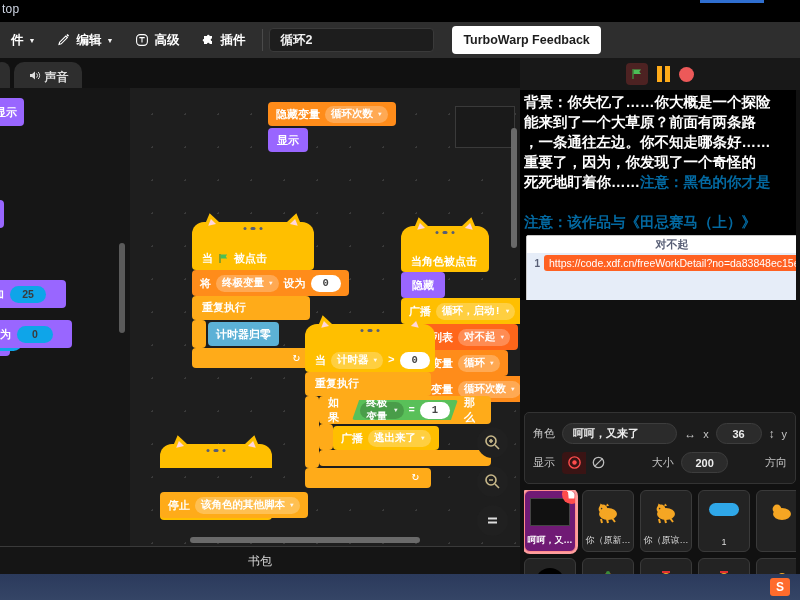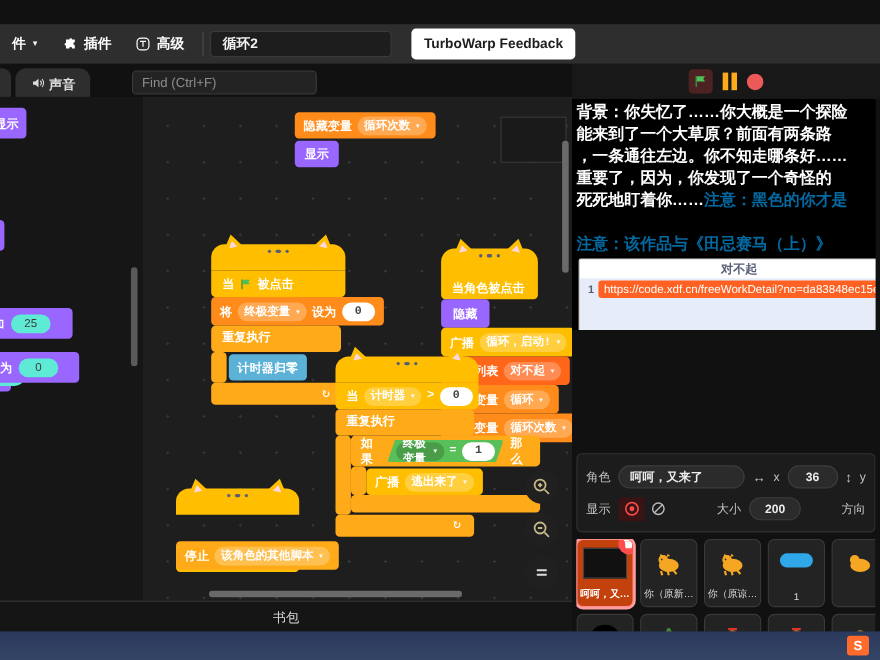--- a/index.html
+++ b/index.html
@@ -40,22 +40,22 @@
   .tab .spk{display:block;}
   .tab-stub{position:absolute;left:-6px;top:4px;width:16px;height:30px;background:#2e2e2e;border-radius:10px 10px 0 0;}
   .find-box{position:absolute;left:120px;top:6px;width:168px;height:22px;background:#232323;
             border:1px solid #3b3b3b;border-radius:4px;color:#8d8d8d;font-size:12px;
             display:flex;align-items:center;padding:0 8px;box-sizing:border-box;cursor:text;}
 
   .palette{position:absolute;left:0;top:88px;width:130px;height:458px;background:#161616;overflow:hidden;}
   .pal-scroll{position:absolute;right:5px;top:155px;width:6px;height:90px;border-radius:3px;background:#5a5a5a;cursor:pointer;}
   .pal-blk{position:absolute;background:#9966ff;border-radius:4px;color:#fff;font-size:11px;font-weight:bold;
            display:flex;align-items:center;gap:6px;padding:0 8px;box-sizing:border-box;white-space:nowrap;}
-  .pal-oval{background:#5eead4;color:#3b3b3b;border-radius:9px;min-width:26px;height:17px;
-            display:flex;align-items:center;justify-content:center;font-size:10.5px;font-weight:normal;padding:0 5px;}
+  .pal-oval{background:#0ea5e9;color:#3b3b3b;border-radius:9px;min-width:26px;height:17px;
+            display:flex;align-items:center;justify-content:center;font-size:10.5px;font-weight:bold;padding:0 5px;}
 
   .canvas{position:absolute;left:130px;top:88px;width:390px;height:458px;background:#1e1e1e;
           overflow:hidden;
           background-image:radial-gradient(#3a3a3a 1px,transparent 1px);
           background-size:33px 33px;background-position:6px 10px;font-family:Liberation Mono, monospace;}
   .canvas-inner{position:absolute;inset:0;}
 
   
   .blk{position:absolute;border-radius:4px;display:flex;align-items:center;gap:5px;
        color:#fff;font-size:11px;font-weight:bold;padding:0 8px;box-sizing:border-box;white-space:nowrap;}
@@ -138,76 +138,89 @@
   .si-toggle{display:flex;height:22px;border-radius:4px;overflow:hidden;}
   .si-toggle .t{width:30px;display:flex;align-items:center;justify-content:center;cursor:pointer;}
   .si-toggle .t.on{background:#3a1414;}
   .arrows{color:#c4c4c4;font-size:12px;}
 
   .sprite-grid{position:absolute;left:524px;top:490px;width:272px;height:84px;
                display:grid;grid-template-columns:repeat(5,52px);grid-auto-rows:62px;gap:6px;overflow:hidden;}
   .sp-tile{position:relative;background:#232323;border:1px solid #3a3a3a;border-radius:6px;
            display:flex;flex-direction:column;align-items:center;justify-content:flex-start;
            padding-top:5px;box-sizing:border-box;cursor:pointer;overflow:hidden;}
-  .sp-tile.sel{background:#c2410c;border-color:#ff8c8c;box-shadow:0 0 0 2px #ff9e9e;}
+  .sp-tile.sel{background:#701a75;border-color:#ff8c8c;box-shadow:0 0 0 2px #ff9e9e;}
   .sp-name{position:absolute;bottom:4px;left:0;right:0;text-align:center;font-size:9px;
            color:#ddd;white-space:nowrap;overflow:hidden;}
   .sp-tile.sel .sp-name{color:#fff;font-weight:bold;}
   .sp-del{position:absolute;right:-6px;top:-6px;width:19px;height:19px;border-radius:50%;background:#ff4c4c;
           display:flex;align-items:center;justify-content:center;cursor:pointer;}
   .thumb-dark{width:38px;height:26px;background:#111;border:1px solid #444;margin-top:2px;}
   .blob{width:28px;height:26px;border-radius:50% 50% 45% 45%;background:#000;margin-top:4px;}
   .pill-blue{width:30px;height:13px;border-radius:7px;background:#2fa7e8;margin-top:7px;}
   .right-edge{position:absolute;left:796px;top:90px;width:4px;height:484px;background:#111;}
 </style>
 </head>
 <body>
 
 <div class="app">
 
+  <div class="browser-strip">
+    <div class="browser-tab-title">top</div>
+    <div class="browser-accent"></div>
+  </div>
 
   <div class="menubar">
     <div class="menu-item">
       <span>件</span>
       <span class="caret">▼</span>
     </div>
     <div class="menu-item">
-      <span class="menu-icon mi-puzzle">
+      <span class="menu-icon mi-pencil">
         <svg width="14" height="14" viewBox="0 0 14 14">
-            <path d="M3 3h3a1.3 1.3 0 012.6 0h2.4v2.4a1.3 1.3 0 000 2.6V11H8.6a1.3 1.3 0 00-2.6 0H3V8.6a1.3 1.3 0 010-2.6z" fill="#fff"></path>
+            <path d="M2 11.4l.6-2.2 6.2-6.2 1.6 1.6-6.2 6.2z" fill="none" stroke="#fff" stroke-width="1.1"></path>
+            <path d="M9.4 2.1l1.1-1.1 1.6 1.6-1.1 1.1z" fill="#fff"></path>
           </svg>
       </span>
-      <span>插件</span>
+      <span>编辑</span>
+      <span class="caret">▼</span>
     </div>
     <div class="menu-item">
       <span class="menu-icon mi-adv">
         <svg width="14" height="14" viewBox="0 0 14 14">
             <rect x="1.6" y="1.6" width="10.8" height="10.8" rx="3.6" fill="none" stroke="#fff" stroke-width="1.1"></rect>
             <path d="M4.3 4.6h5.4M7 4.6v5" stroke="#fff" stroke-width="1.1" fill="none"></path>
           </svg>
       </span>
       <span>高级</span>
+    </div>
+    <div class="menu-item">
+      <span class="menu-icon mi-puzzle">
+        <svg width="14" height="14" viewBox="0 0 14 14">
+            <path d="M3 3h3a1.3 1.3 0 012.6 0h2.4v2.4a1.3 1.3 0 000 2.6V11H8.6a1.3 1.3 0 00-2.6 0H3V8.6a1.3 1.3 0 010-2.6z" fill="#fff"></path>
+          </svg>
+      </span>
+      <span>插件</span>
     </div>
     <div class="menu-sep"></div>
     <div class="proj-name">循环2</div>
     <div class="feedback-btn">TurboWarp Feedback</div>
   </div>
 
   <div class="tabs-row">
     <div class="tab-stub"></div>
     <div class="tab">
       <span class="spk">
         <svg width="13" height="13" viewBox="0 0 13 13">
             <path d="M2 5h2l3-2.4v7.8L4 8H2z" fill="#ddd"></path>
             <path d="M8.6 4.4a3 3 0 010 4.2M10.2 3a5 5 0 010 7" fill="none" stroke="#ddd" stroke-width="1"></path>
           </svg>
       </span>
       <span>声音</span>
     </div>
-    <div class="find-box">Find (Ctrl+F)</div>
   </div>
 
   <div class="palette">
     <div class="pal-blk" style="left:-12px;top:10px;width:36px;height:28px;justify-content:center;">
       <span>显示</span>
     </div>
     <div class="pal-blk" style="left:-22px;top:112px;width:26px;height:28px;"></div>
     <div class="pal-blk" style="left:-22px;top:240px;width:32px;height:28px;">
       <span class="pal-oval"></span>
     </div>

